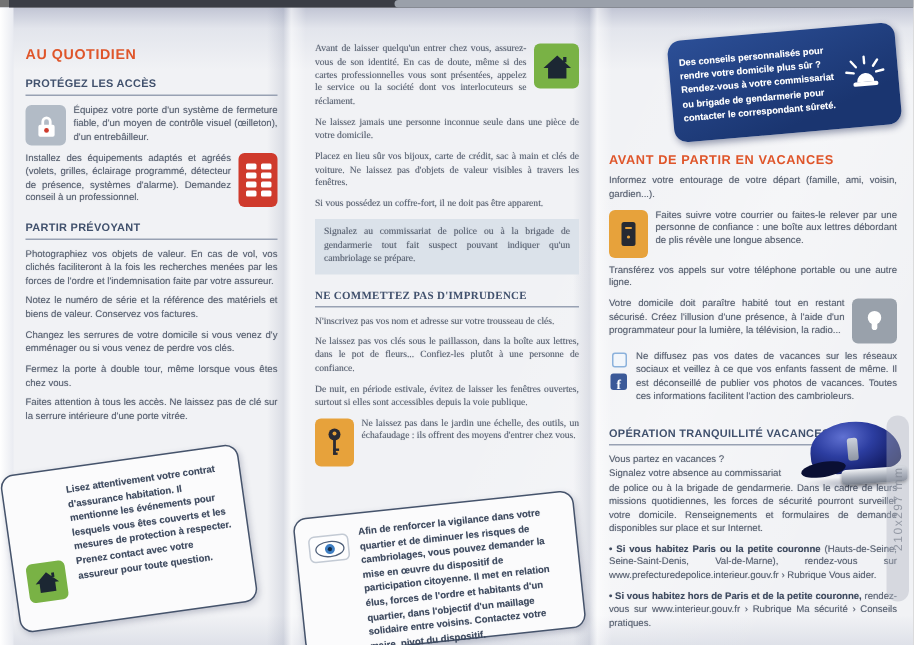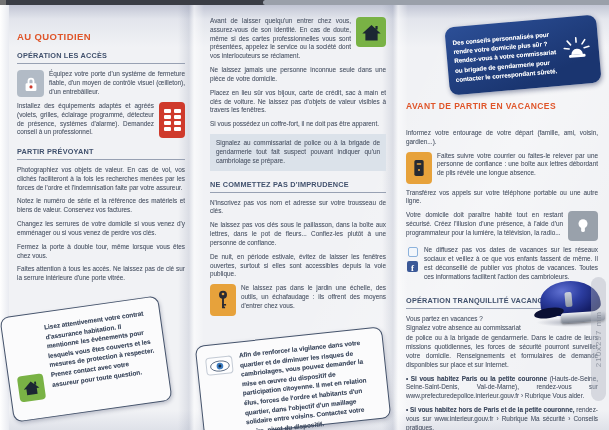--- a/index.html
+++ b/index.html
@@ -24,31 +24,31 @@
       #f1f2f5;
   }
   .page-left-edge { position:absolute; left:0; top:0; bottom:0; width:9px;
       background:linear-gradient(90deg,#ffffff 0%, #e9ebf1 100%); }
   .fold { position:absolute; top:0; bottom:0; width:26px;
       background:linear-gradient(90deg, rgba(255,255,255,0) 0%, rgba(110,120,150,.17) 42%, rgba(255,255,255,.55) 62%, rgba(255,255,255,0) 100%); }
   .fold-1 { left:178px; } .fold-2 { left:382px; }
 
   
   .h-org { font-size:9.5px; font-weight:bold; color:#df552a; letter-spacing:.4px; margin:0 0 8px; }
-  .h-org.sm { font-size:8.5px; margin:0 0 18px; }
+  .h-org.sm { font-size:8.5px; margin:0 0 6px; }
   .h-sub { font-size:7.3px; font-weight:bold; color:#41516d; letter-spacing:.2px;
       border-bottom:1px solid #98a1b3; padding-bottom:3px; margin:9px 0 6px; }
   p.t { font-size:6.4px; line-height:1.38; color:#596272; text-align:justify; margin:0 0 5px;
       text-shadow:0 0 .6px rgba(90,98,114,.5); }
   .row { display:flex; gap:5px; align-items:flex-start; margin-bottom:5px; }
   .row p.t { flex:1; margin-bottom:0; }
 
   
   .col-left  { position:absolute; left:17px;  top:26px; width:168px; }
-  .col-mid   { position:absolute; left:210px; top:12px; width:176px; }
+  .col-mid   { position:absolute; left:210px; top:24px; width:176px;font-family:Liberation Serif, serif; }
   .col-right { position:absolute; left:406px; top:96px; width:192px; }
 
   
   .icon { flex:0 0 auto; display:flex; align-items:center; justify-content:center; border-radius:4px; }
   .i-gray  { width:27px; height:27px; background:#b2bbc6; }
   .i-red   { width:26px; height:36px; background:#cf3a2c; }
   .i-green { width:30px; height:30px; background:#79b245; }
   .i-green.sm { width:26px; height:26px; }
   .i-amber { width:26px; height:32px; background:#e7a23b; }
   .i-bulb  { width:30px; height:30px; background:#99a1ab; }
@@ -114,21 +114,21 @@
   <div class="top-bar"></div>
   <div class="top-thumb"></div>
 
   <div class="page">
     <div class="page-left-edge"></div>
     <div class="fold fold-1"></div>
     <div class="fold fold-2"></div>
 
     <section class="col-left">
       <h1 class="h-org">AU QUOTIDIEN</h1>
-      <h2 class="h-sub">OPÉRATION LES ACCÈS</h2>
+      <h2 class="h-sub">PROTÉGEZ LES ACCÈS</h2>
       <div class="row">
         <span class="icon i-gray">
           <svg width="20" height="20" viewBox="0 0 24 24">
               <path d="M9 12 V8.5 a3 3 0 0 1 6 0 V12" stroke="#fff" stroke-width="2.2" fill="none"></path>
               <rect x="5.5" y="11" width="13" height="9.5" rx="1.5" fill="#fff"></rect>
               <circle cx="12" cy="15.5" r="1.9" fill="#cf3a2c"></circle>
             </svg>
         </span>
         <p class="t">Équipez votre porte d'un système de fermeture fiable, d'un moyen de contrôle visuel (œilleton), d'un entrebâilleur.</p>
       </div>

